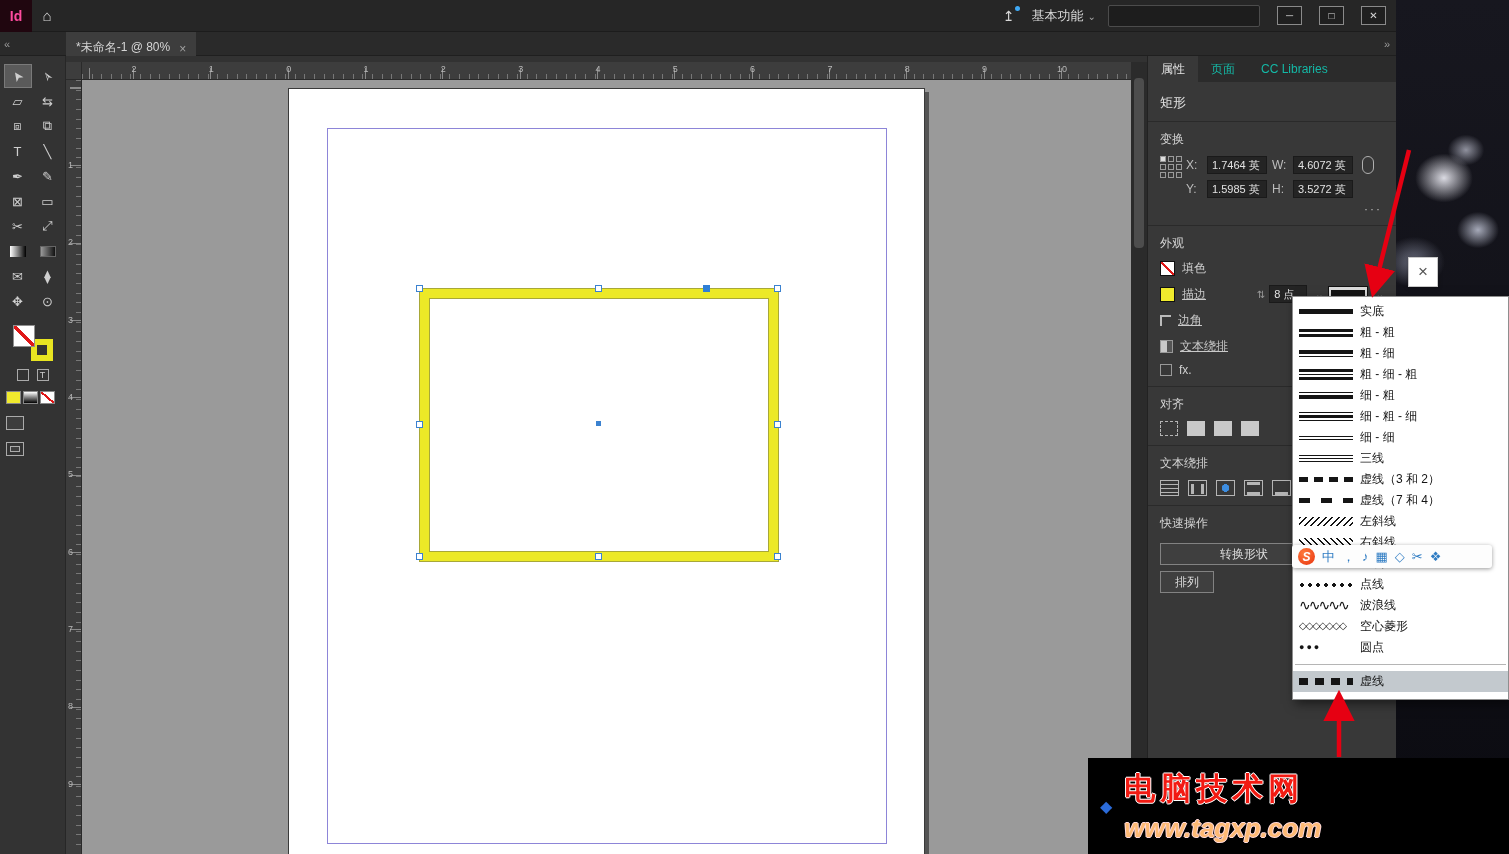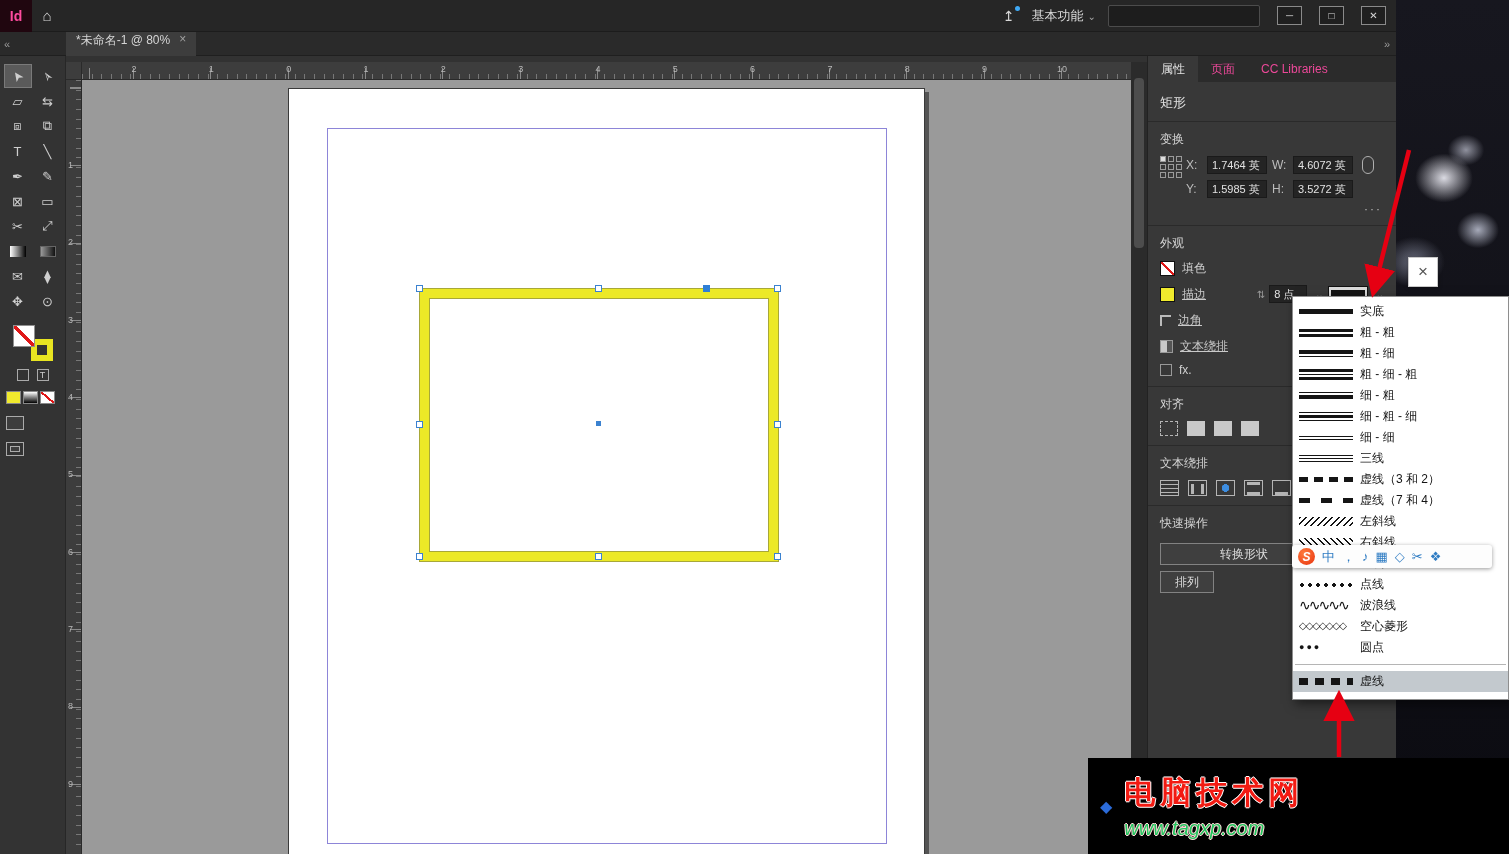--- a/index.html
+++ b/index.html
@@ -27,21 +27,21 @@
   .share{position:relative;color:#d8d8d8;font-size:14px;width:22px;text-align:center}
   .share .dot{position:absolute;top:-2px;right:0;width:5px;height:5px;border-radius:50%;background:#3fa9f5}
   .workspace{color:#d8d8d8;font-size:13px}
   .chev{color:#a5a5a5;font-size:10px;margin-left:4px}
   .search{width:152px;height:22px;background:#1d1d1d;border:1px solid #4c4c4c;border-radius:2px;color:#ccc;font-size:12px;padding:0 6px}
   .winbtn{width:25px;height:19px;border:1px solid #8a8a8a;background:#1f1f1f;color:#d8d8d8;font-size:10px;display:flex;align-items:center;justify-content:center;margin-left:5px}
 
   
   .tabbar{position:absolute;left:0;top:32px;width:1396px;height:24px;background:#2a2a2a;border-bottom:1px solid #1f1f1f;display:flex;align-items:center}
   .collapse{color:#9a9a9a;font-size:11px;width:14px;text-align:center}
-  .doc-tab{margin-left:52px;height:24px;background:#3d3d3d;color:#d5d5d5;font-size:12px;display:flex;align-items:flex-start;padding:0 10px;gap:9px}
+  .doc-tab{margin-left:52px;height:24px;background:#3d3d3d;color:#d5d5d5;font-size:12px;display:flex;align-items:flex-end;padding:0 10px;gap:9px}
   .doc-tab .x{color:#a0a0a0;font-size:12px}
   .collapse-r{position:absolute;right:6px;color:#9a9a9a;font-size:11px}
 
   
   .toolbox{position:absolute;left:0;top:56px;width:66px;height:798px;background:#333;border-right:1px solid #272727}
   .toolgrid{display:grid;grid-template-columns:28px 28px;gap:1px 2px;justify-content:center;padding-top:8px}
   .tool{width:28px;height:24px;display:flex;align-items:center;justify-content:center;color:#cfcfcf;font-size:13px;cursor:pointer}
   .tool.active{background:#5a5a5a;border:1px solid #7a7a7a}
   .rot-ul{display:inline-block;transform:rotate(-125deg)}
   .grad{width:16px;height:11px;background:linear-gradient(90deg,#fff,#000)}
@@ -79,21 +79,21 @@
   .hwrap{position:absolute;left:338px;top:209px;width:358px;height:272px}
   .hd{position:absolute;width:7px;height:7px;background:#fff;border:1px solid #3b82d0}
   .hd.blue{background:#2f7fd6;border-color:#2f7fd6}
   .cpt{position:absolute;left:176px;top:132px;width:5px;height:5px;background:#3b82d0}
   .vsbar{position:absolute;left:1131px;top:62px;width:16px;height:792px;background:#2b2b2b}
   .vsbar .thumb{position:absolute;left:3px;top:16px;width:10px;height:170px;background:#4d4d4d;border-radius:4px}
 
   
   .panel{position:absolute;left:1147px;top:56px;width:249px;height:798px;background:#383838;border-left:1px solid #222;font-size:12px;color:#cfcfcf}
   .ptabs{height:26px;background:#2b2b2b;display:flex}
-  .ptab{padding:0 13px;line-height:26px;color:#ec4899;font-size:12px;cursor:pointer}
+  .ptab{padding:0 13px;line-height:26px;color:#14b8a6;font-size:12px;cursor:pointer}
   .ptab.active{background:#383838;color:#e3e3e3}
   .pbody{padding:8px 12px 0}
   .objtype{font-size:13px;color:#e0e0e0;margin:4px 0 2px}
   .pdiv{height:1px;background:#2a2a2a;margin:9px -12px}
   .ptitle{color:#d5d5d5;margin:4px 0 8px}
   .trow{display:flex;align-items:center;gap:5px;margin-bottom:6px}
   .flabel{color:#bdbdbd;width:16px}
   .fbox{background:#242424;border:1px solid #1a1a1a;height:18px;min-width:60px;display:flex;align-items:center;padding:0 4px;color:#e2e2e2;font-size:11px}
   .refgrid{width:22px;height:22px;display:grid;grid-template-columns:repeat(3,1fr);grid-template-rows:repeat(3,1fr);gap:2px;margin-right:4px}
   .refgrid i{border:1px solid #9a9a9a}
@@ -171,21 +171,21 @@
 
   
   .fclose{position:absolute;left:1408px;top:257px;width:30px;height:30px;background:#fff;border:1px solid #c9c9c9;box-shadow:0 1px 4px rgba(0,0,0,.35);color:#555;font-size:17px;display:flex;align-items:center;justify-content:center;z-index:45;cursor:pointer}
 
   
   .wm{position:absolute;left:1088px;top:758px;width:421px;height:96px;background:#000;z-index:70;display:flex;align-items:center;gap:12px;padding-left:12px}
   .wm-logo{width:192px;height:78px;background:#1537e8;border-radius:14px;display:flex;align-items:center;justify-content:center;color:#fff;font-family:"Liberation Serif",serif;font-weight:bold;font-size:58px;letter-spacing:2px}
   .wm-badge{color:#2b6bd9;font-size:16px}
   .wm-col{display:flex;flex-direction:column;gap:3px}
   .wm-name{color:#f21a12;font-size:31px;font-weight:bold;letter-spacing:5px;text-shadow:1px 0 #fff,-1px 0 #fff,0 1px #fff,0 -1px #fff}
-  .wm-url{color:#22c55e;font-size:20px;font-weight:normal;font-style:italic;text-shadow:1px 0 #ffd9d9,-1px 0 #ffd9d9,0 1px #ffd9d9,0 -1px #ffd9d9}
+  .wm-url{color:#fdba74;font-size:26px;font-weight:bold;font-style:italic;text-shadow:1px 0 #ffd9d9,-1px 0 #ffd9d9,0 1px #ffd9d9,0 -1px #ffd9d9}
 
   .arrows{position:absolute;left:0;top:0;width:1509px;height:854px;z-index:80;pointer-events:none}
 </style>
 </head>
 <body>
 
 <div class="screen">
 
   <div class="desktop"></div>
 

